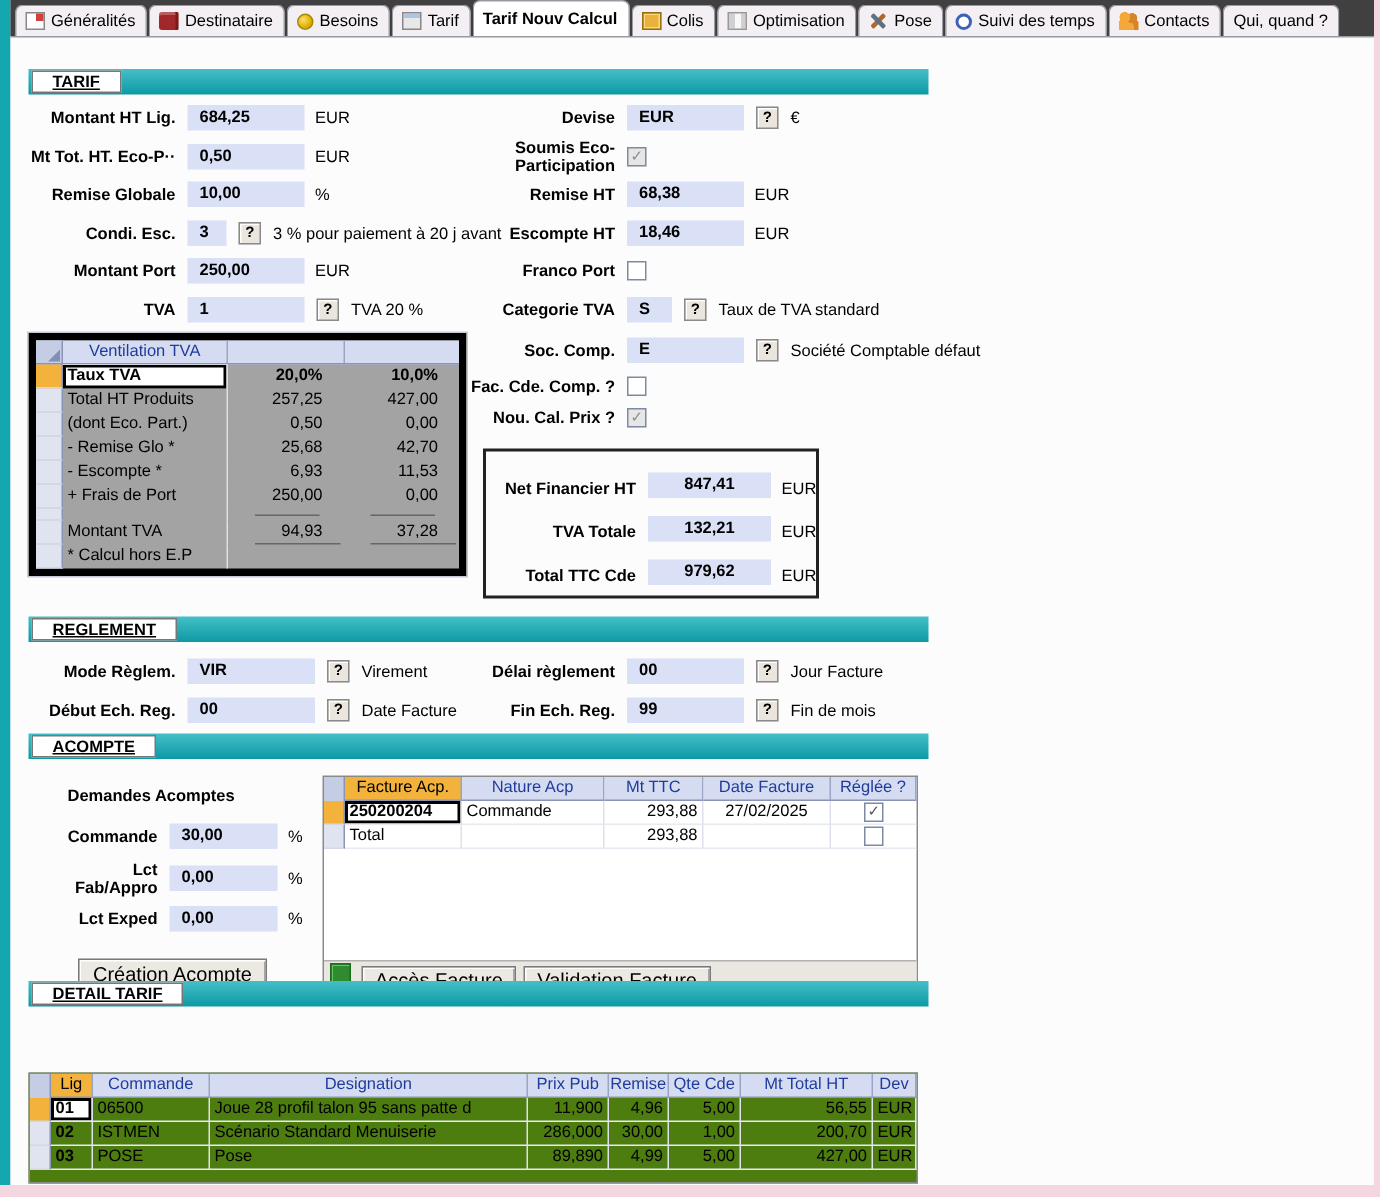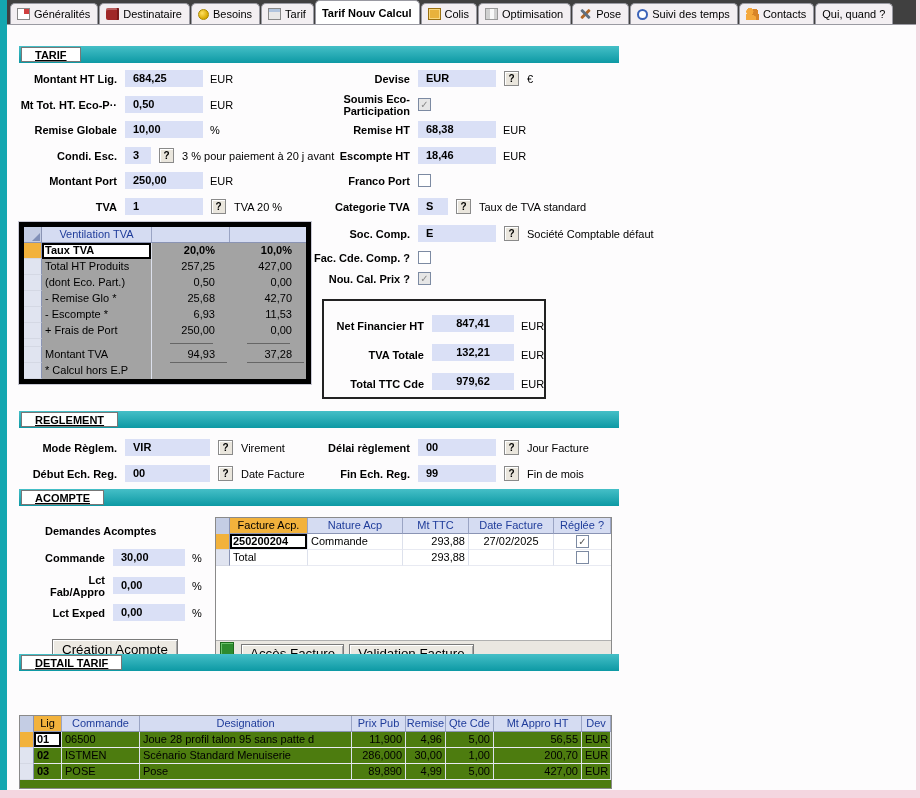--- a/index.html
+++ b/index.html
@@ -418,21 +418,21 @@
 
     <div class="dwrap">
       <div class="atab">
         <span class="cmk"></span>
         <span class="hcell or c-lig">Lig</span>
         <span class="hcell c-art">Commande</span>
         <span class="hcell c-des">Designation</span>
         <span class="hcell c-pp">Prix Pub</span>
         <span class="hcell c-rem">Remise</span>
         <span class="hcell c-qte">Qte Cde</span>
-        <span class="hcell c-mth">Mt Appro HT</span>
+        <span class="hcell c-mth">Mt Total HT</span>
         <span class="hcell c-dev">Dev</span>
       </div>
       <div class="atab">
         <span class="rmk or"></span>
         <span class="bcell c-lig bold selcell">01</span>
         <span class="bcell c-art">06500</span>
         <span class="bcell c-des">Joue 28 profil talon 95 sans patte d</span>
         <span class="bcell c-pp num">11,900</span>
         <span class="bcell c-rem num">4,96</span>
         <span class="bcell c-qte num">5,00</span>

